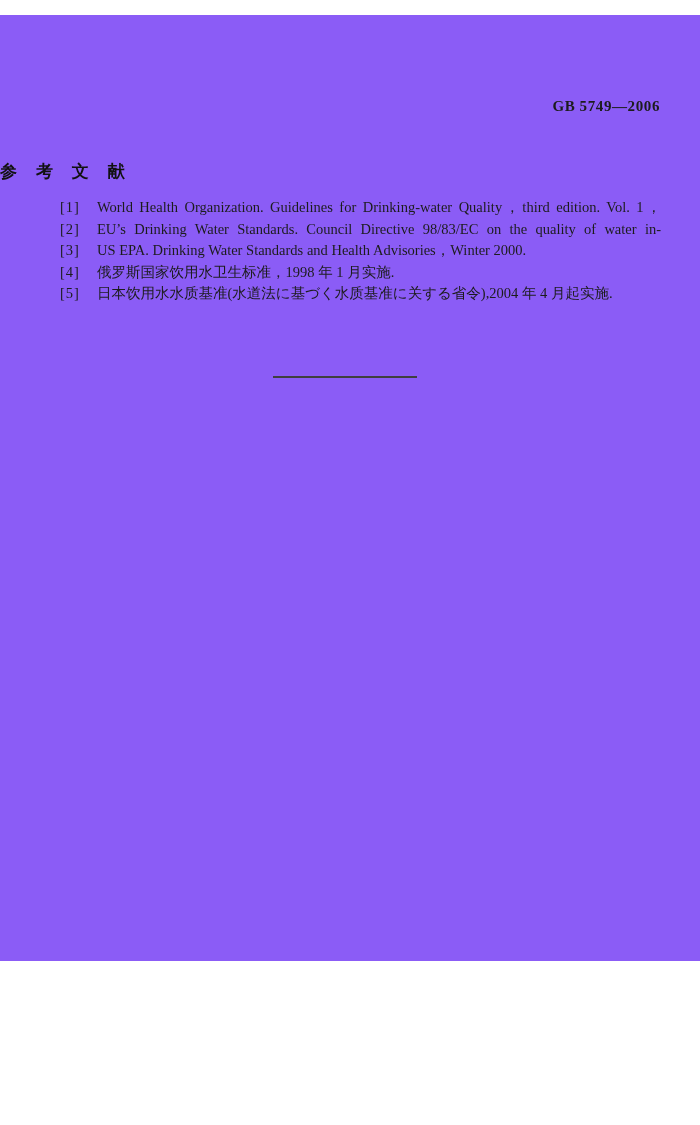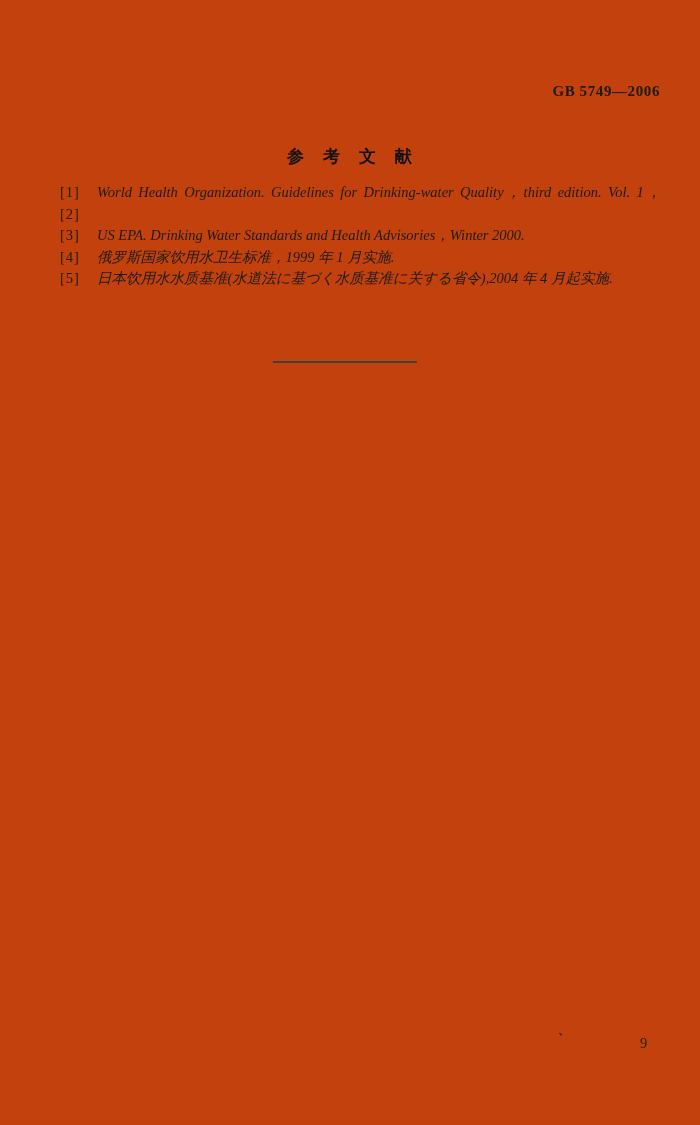--- a/index.html
+++ b/index.html
@@ -1,42 +1,42 @@
 <!DOCTYPE html>
 <html><head>
 <meta charset="utf-8">
 <style>
   html, body { margin: 0; padding: 0; background: #ffffff; }
   .page {
     position: relative;
     width: 700px;
-    height: 1125px;
-    background: #c2410c;
+    height: 946px;
+    background: #8b5cf6;
     color: #1c1c1c;
     font-family: "Liberation Serif", "DejaVu Serif", serif;
     overflow: hidden;
+    margin-top: 15px;
   }
   .doc-code {
     position: absolute;
     top: 83px;
     left: 0;
     width: 660px;
     text-align: right;
     font-size: 15px;
     font-weight: bold;
     letter-spacing: 0.6px;
     font-family: "Liberation Serif", "DejaVu Serif", serif;
   }
   .title {
     position: absolute;
     top: 145px;
     left: 0;
     width: 700px;
     margin: 0;
-    text-align: center;
     font-size: 17px;
     font-weight: bold;
     word-spacing: 11px;
     letter-spacing: 1px;
     color: #111;
     font-family: "DejaVu Sans", "Liberation Sans", sans-serif;
   }
   .refs {
     position: absolute;
     top: 182px;
@@ -52,21 +52,20 @@
     width: 37px;
     font-size: 14.5px;
     line-height: 21.6px;
     letter-spacing: 1px;
   }
   .ref-body { width: 564px; }
   .ref-line {
     font-size: 14.5px;
     line-height: 21.6px;
     white-space: normal;
-    font-style: italic;
   }
   .ref-line.just {
     text-align: justify;
     text-align-last: justify;
   }
   .divider {
     position: absolute;
     left: 273px;
     top: 361px;
     width: 144px;
@@ -102,34 +101,35 @@
   <li class="ref">
     <span class="ref-marker">[1]</span>
     <span class="ref-body">
           <div class="ref-line just">World Health Organization. Guidelines for Drinking-water Quality，third edition. Vol. 1，</div>
         </span>
   </li>
 
   <li class="ref">
     <span class="ref-marker">[2]</span>
     <span class="ref-body">
+          <div class="ref-line just">EU’s Drinking Water Standards. Council Directive 98/83/EC on the quality of water in-</div>
         </span>
   </li>
 
   <li class="ref">
     <span class="ref-marker">[3]</span>
     <span class="ref-body">
           <div class="ref-line">US EPA. Drinking Water Standards and Health Advisories，Winter 2000.</div>
         </span>
   </li>
 
   <li class="ref">
     <span class="ref-marker">[4]</span>
     <span class="ref-body">
-          <div class="ref-line">俄罗斯国家饮用水卫生标准，1999 年 1 月实施.</div>
+          <div class="ref-line">俄罗斯国家饮用水卫生标准，1998 年 1 月实施.</div>
         </span>
   </li>
 
   <li class="ref">
     <span class="ref-marker">[5]</span>
     <span class="ref-body">
           <div class="ref-line">日本饮用水水质基准(水道法に基づく水质基准に关する省令),2004 年 4 月起实施.</div>
         </span>
   </li>
 </ol>

